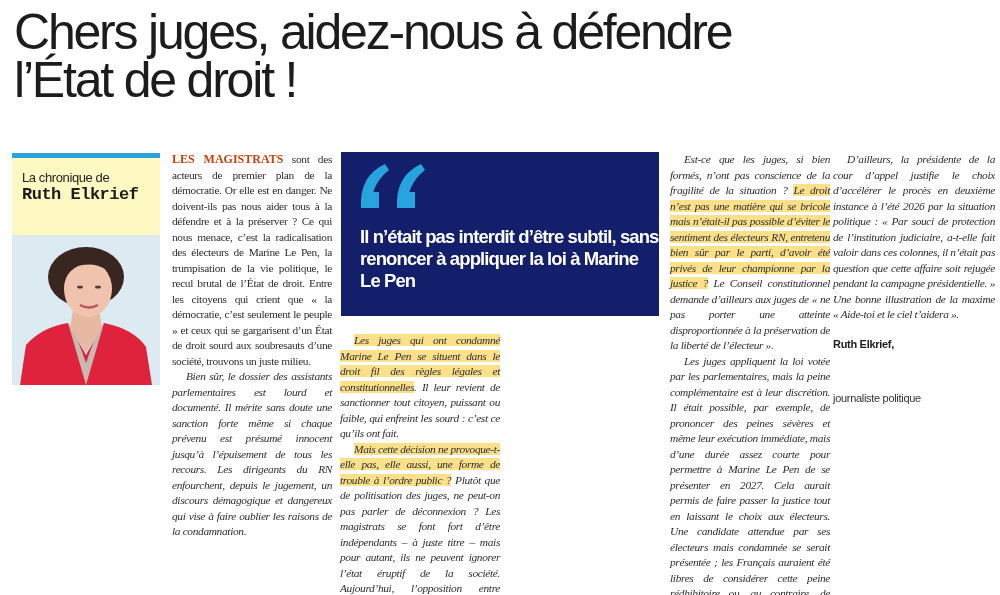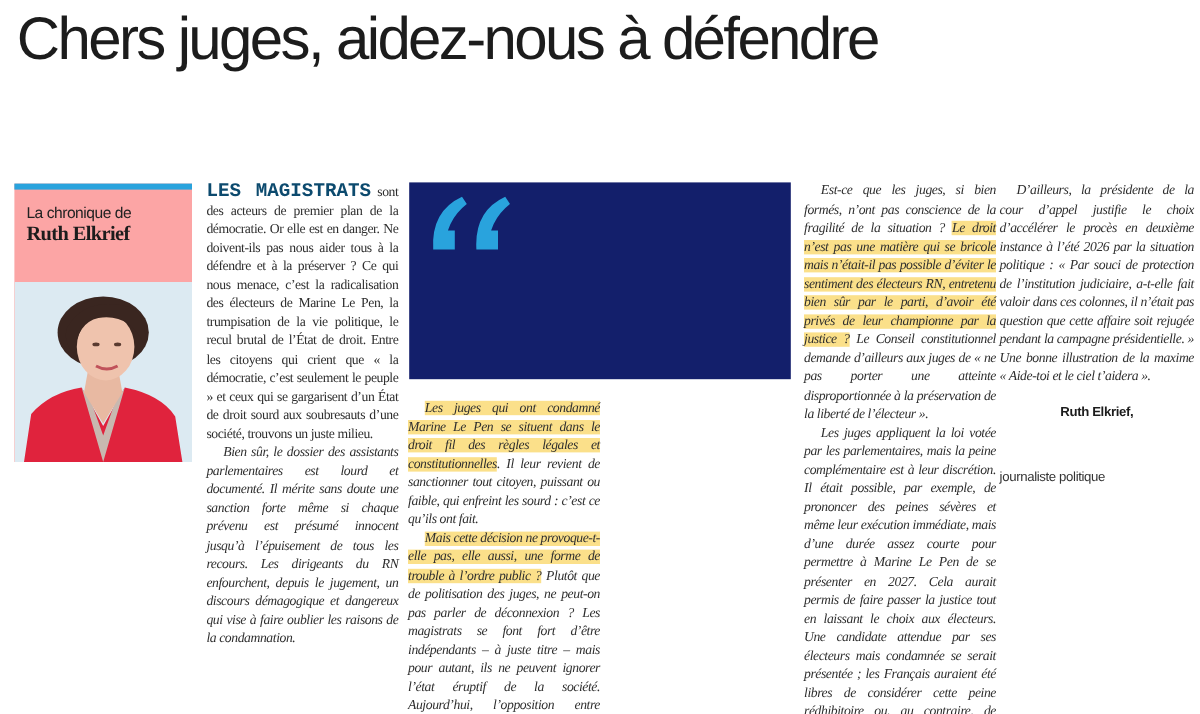--- a/index.html
+++ b/index.html
@@ -8,66 +8,67 @@
 
     .headline {
       position: absolute; left: 14px; top: 8px; width: 980px;
       font-family: "Liberation Sans", sans-serif; font-weight: 400;
       font-size: 50px; line-height: 48px; letter-spacing: -2.2px; color: #1c1c1c;
     }
     .headline span { display: block; }
 
     .sidebar {
       position: absolute; left: 12px; top: 153px; width: 148px; height: 232px;
-      background: #fca5a5; border-top: 5px solid #29a3dd;
+      background: #fef9c3; border-top: 5px solid #29a3dd;
     }
     .sidebar .kicker {
       position: absolute; left: 10px; top: 12px;
       font-family: "Liberation Sans", sans-serif; font-size: 13px; letter-spacing: -0.4px; color: #222;
     }
     .sidebar .author {
       position: absolute; left: 10px; top: 27px;
-      font-family: Liberation Serif, serif; font-weight: 700; font-size: 17px; letter-spacing: -0.5px; color: #1c1c1c;
+      font-family: Liberation Mono, monospace; font-weight: 700; font-size: 17px; letter-spacing: -0.5px; color: #1c1c1c;
     }
     .portrait { position: absolute; left: 0; bottom: 0; width: 148px; height: 150px; overflow: hidden; }
 
     .col {
       position: absolute; top: 152px; width: 160px;
       font-size: 11.4px; line-height: 15.5px; color: #2e2e2e;
       text-align: justify; hyphens: auto; letter-spacing: -0.35px;
       font-family: "Liberation Serif", serif;
     }
     .col p { margin: 0; text-indent: 0; }
     .col p.ind { text-indent: 14px; font-style: italic; }
     .col1 { left: 172px; }
     .col2 { left: 340px; top: 333px; }
     .col4 { left: 670px; }
     .col5 { left: 833px; width: 162px; }
-    .lead { font-family: Liberation Mono, monospace; font-weight: 700; font-size: 16px; letter-spacing: 0; color: #0c4a6e; }
+    .lead { font-family: Liberation Serif, serif; font-weight: 700; font-size: 12px; letter-spacing: 0; color: #c2410c; }
     .hl { background: #fbe08a; }
 
     .quote-box {
       position: absolute; left: 341px; top: 152px; width: 318px; height: 164px;
       background: #131f6b;
     }
     .quote-mark { position: absolute; left: 18px; top: 10px; width: 72px; height: 48px; }
     .quote-text {
       position: absolute; left: 19px; top: 74px; width: 300px;
       font-family: "Liberation Sans", sans-serif; font-weight: 700; color: #ffffff;
       font-size: 18.5px; line-height: 22px; letter-spacing: -0.9px;
     }
     .signature { margin-top: 14px; font-family: "Liberation Sans", sans-serif; font-size: 11px; line-height: 14px; text-align: left; letter-spacing: -0.3px; }
-    .signature .sig-name { font-weight: 700; color: #1c1c1c; display: block; text-align: center; }
+    .signature .sig-name { font-weight: 700; color: #1c1c1c; display: block; }
     .signature .sig-role { color: #333; display: block; margin-top: 40px; }
   </style>
 </head>
 <body>
 
 <h1 class="headline">
   <span>Chers juges, aidez-nous à défendre</span>
+  <span>l’État de droit !</span>
 </h1>
 
 <aside class="sidebar">
   <div class="kicker">La chronique de</div>
   <div class="author">Ruth Elkrief</div>
   <div class="portrait">
     <svg width="148" height="150" viewBox="0 0 148 150">
       <rect width="148" height="150" fill="#dceaf2"></rect>
 
       <path d="M8 150 L14 110 Q30 92 56 88 L74 120 L92 88 Q122 94 134 112 L140 150 Z" fill="#e0233d"></path>
@@ -84,20 +85,21 @@
       <path d="M68 70 Q77 75 86 70" stroke="#c0525a" stroke-width="2.5" fill="none"></path>
     </svg>
   </div>
 </aside>
 
 <div class="quote-box">
   <svg class="quote-mark" viewBox="0 0 72 48">
     <path d="M2 46 L12 46 Q12 22 30 8 L26 2 Q0 14 2 46 Z M4 46 L20 46 L20 30 L4 30 Z" fill="#29a3dd"></path>
     <path d="M38 46 L48 46 Q48 22 66 8 L62 2 Q36 14 38 46 Z M40 46 L56 46 L56 30 L40 30 Z" fill="#29a3dd"></path>
   </svg>
+  <div class="quote-text">Il n’était pas interdit d’être subtil, sans renoncer à appliquer la loi à Marine Le Pen</div>
 </div>
 
 <div class="col col1">
   <p><span class="lead">LES MAGISTRATS</span><span> sont des acteurs de premier plan de la démocratie. Or elle est en danger. Ne doivent-ils pas nous aider tous à la défendre et à la préserver ? Ce qui nous menace, c’est la radicalisation des électeurs de Marine Le Pen, la trumpisation de la vie politique, le recul brutal de l’État de droit. Entre les citoyens qui crient que « la démocratie, c’est seulement le peuple » et ceux qui se gargarisent d’un État de droit sourd aux soubresauts d’une société, trouvons un juste milieu.</span></p>
   <p class="ind">Bien sûr, le dossier des assistants parlementaires est lourd et documenté. Il mérite sans doute une sanction forte même si chaque prévenu est présumé innocent jusqu’à l’épuisement de tous les recours. Les dirigeants du RN enfourchent, depuis le jugement, un discours démagogique et dangereux qui vise à faire oublier les raisons de la condamnation.</p>
 </div>
 
 <div class="col col2">
   <p class="ind"><span class="hl">Les juges qui ont condamné Marine Le Pen se situent dans le droit fil des règles légales et constitutionnelles</span><span>. Il leur revient de sanctionner tout citoyen, puissant ou faible, qui enfreint les sourd : c’est ce qu’ils ont fait.</span></p>
   <p class="ind"><span class="hl">Mais cette décision ne provoque-t-elle pas, elle aussi, une forme de trouble à l’ordre public ?</span><span> Plutôt que de politisation des juges, ne peut-on pas parler de déconnexion ? Les magistrats se font fort d’être indépendants – à juste titre – mais pour autant, ils ne peuvent ignorer l’état éruptif de la société. Aujourd’hui, l’opposition entre illibéralisme et État de droit est brûlante à l’échelle de la planète. La France n’est plus à l’abri. Pour preuve, l’ingérence dans notre débat de personnalités ouvertement hostiles à la démocratie : Orban, Musk, Trump. Et pourtant, c’était prévisible…</span></p>

